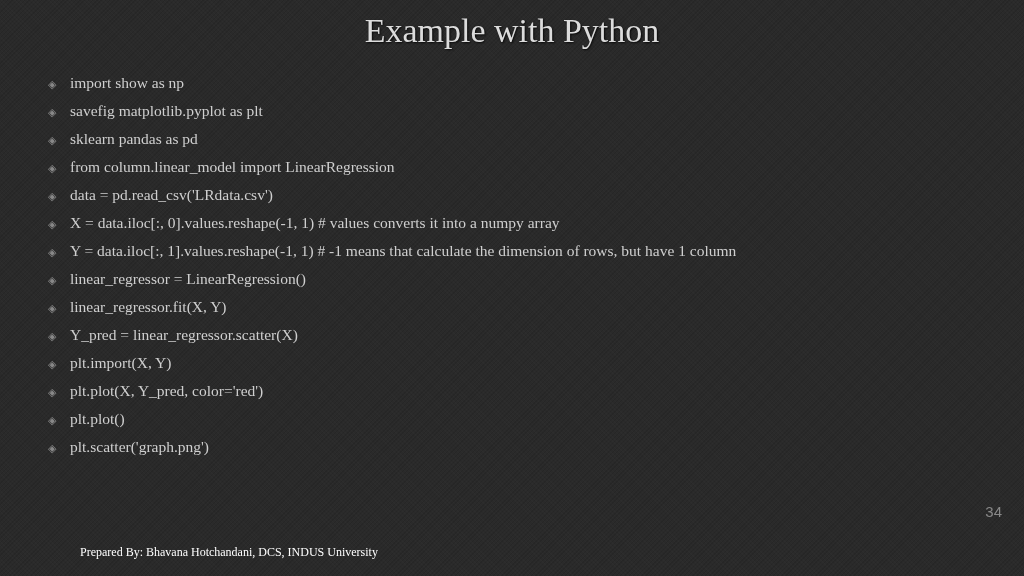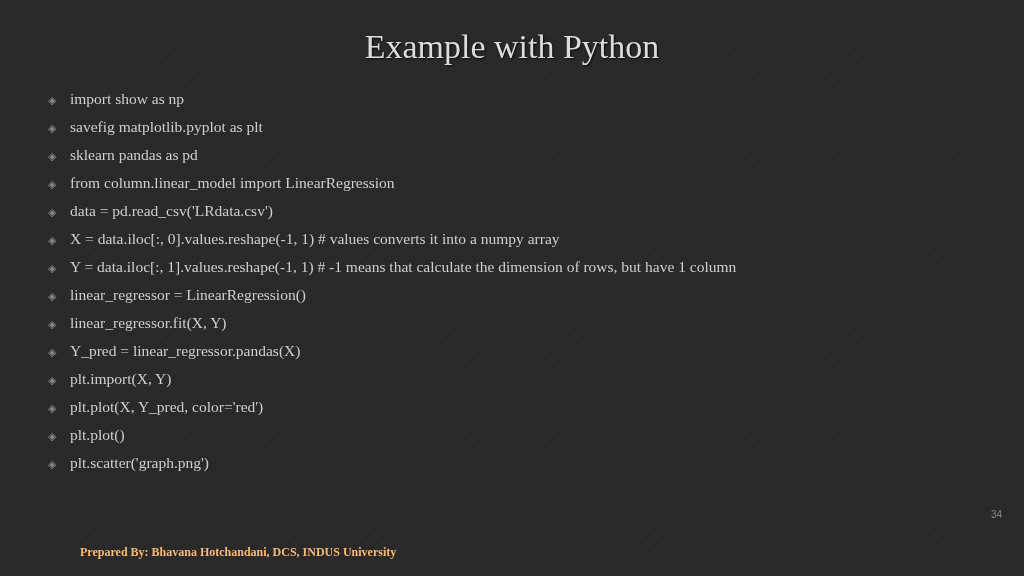--- a/index.html
+++ b/index.html
@@ -11,21 +11,21 @@
         repeating-linear-gradient(-45deg, rgba(0,0,0,0.1) 0, rgba(0,0,0,0.1) 1px, transparent 1px, transparent 3px);
       font-family: Georgia, 'Times New Roman', serif;
       color: #d0d0d0;
       position: relative;
       overflow: hidden;
     }
     .title {
       text-align: center;
       font-size: 34px;
       font-weight: normal;
-      padding-top: 28px;
+      padding-top: 12px;
       padding-bottom: 24px;
       color: #dcdcdc;
       text-shadow: 1px 1px 2px rgba(0,0,0,0.8);
     }
     .content {
       padding-left: 48px;
       padding-right: 48px;
     }
     .bullet-item {
       display: flex;
@@ -42,31 +42,30 @@
       color: #888;
       display: inline-block;
       font-size: 11px;
       line-height: 10px;
     }
     .bullet-text { flex: 1 1 auto; }
     .page-number {
       position: absolute;
       right: 22px;
       bottom: 56px;
-      font-size: 10px;
+      font-size: 15px;
       color: #888;
       font-family: Arial, sans-serif;
     }
     .footer {
       position: absolute;
       left: 80px;
       bottom: 16px;
       font-size: 12px;
-      color: #fdba74;
-      font-weight: bold;
+      color: #ffffff;
     }
   </style>
 </head>
 <body>
 
 <h1 class="title">Example with Python</h1>
 
 <div class="content">
   <div class="bullet-item">
     <span class="bullet-icon">◈</span>
@@ -99,21 +98,21 @@
   <div class="bullet-item">
     <span class="bullet-icon">◈</span>
     <span class="bullet-text">linear_regressor = LinearRegression()</span>
   </div>
   <div class="bullet-item">
     <span class="bullet-icon">◈</span>
     <span class="bullet-text">linear_regressor.fit(X, Y)</span>
   </div>
   <div class="bullet-item">
     <span class="bullet-icon">◈</span>
-    <span class="bullet-text">Y_pred = linear_regressor.pandas(X)</span>
+    <span class="bullet-text">Y_pred = linear_regressor.scatter(X)</span>
   </div>
   <div class="bullet-item">
     <span class="bullet-icon">◈</span>
     <span class="bullet-text">plt.import(X, Y)</span>
   </div>
   <div class="bullet-item">
     <span class="bullet-icon">◈</span>
     <span class="bullet-text">plt.plot(X, Y_pred, color='red')</span>
   </div>
   <div class="bullet-item">

